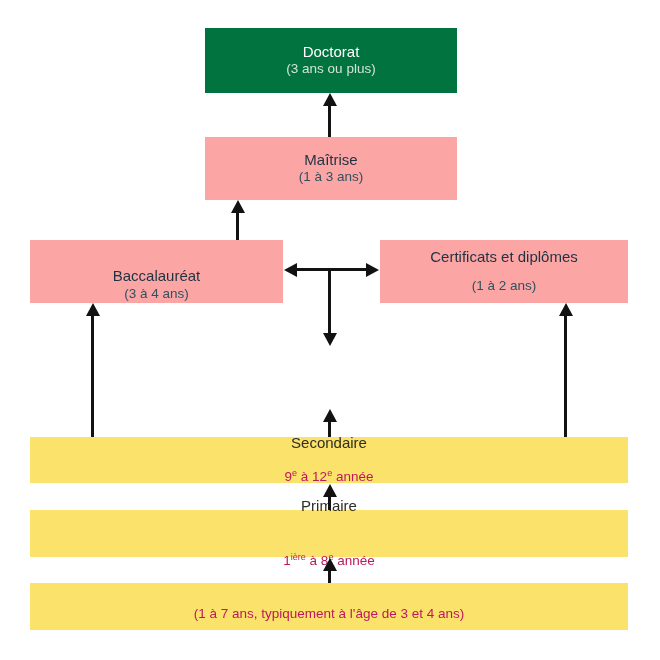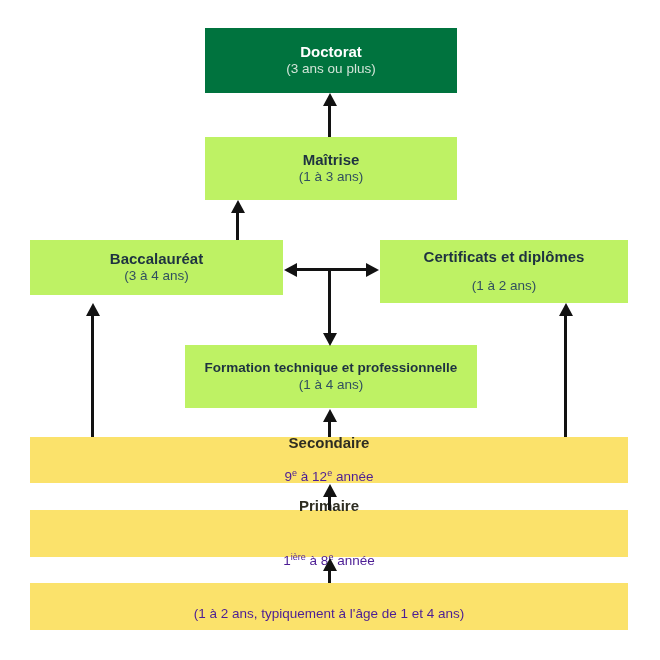--- a/index.html
+++ b/index.html
@@ -5,35 +5,35 @@
   html,body{margin:0;padding:0;background:#ffffff;}
   .canvas{
     position:relative;width:660px;height:660px;background:#ffffff;
     font-family:"Liberation Sans", sans-serif;overflow:hidden;
   }
   .node{
     position:absolute;display:flex;flex-direction:column;
     align-items:center;justify-content:center;text-align:center;
     line-height:1.25;
   }
-  .node .t{font-weight:700;font-size:15px;white-space:nowrap;}
+  .node .t{font-weight:400;font-size:15px;white-space:nowrap;}
   .node .s{font-size:13.5px;white-space:nowrap;}
   .green{background:#00733E;}
   .green .t{color:#ffffff;}
   .green .s{color:#d2e4d8;}
-  .blue{background:#bef264;}
+  .blue{background:#fca5a5;}
   .blue .t{color:#1e3240;}
   .blue .s{color:#31505f;}
   .yellow{background:#FBE26B;}
   .yellow .t{color:#2e2d22;}
-  .yellow .s{color:#4c1d95;margin-top:16px;}
+  .yellow .s{color:#be185d;margin-top:16px;}
 
   .doctorat{left:205px;top:28px;width:252px;height:65px;}
   .maitrise{left:205px;top:137px;width:252px;height:63px;}
-  .bacc{left:30px;top:240px;width:253px;height:55px;}
+  .bacc{left:30px;top:240px;width:253px;height:63px;justify-content:flex-end;}
   .cert{left:380px;top:240px;width:248px;height:63px;gap:12px;}
   .formation{left:185px;top:345px;width:292px;height:63px;}
   .formation .t{font-size:13.5px;}
   .secondaire{left:30px;top:437px;width:598px;height:46px;text-align:right;}
   .primaire{left:30px;top:510px;width:598px;height:47px;gap:22px;}
   .premat{left:30px;top:583px;width:598px;height:47px;}
 
   sup{font-size:9px;line-height:0;vertical-align:super;}
 
   .shaft-v{position:absolute;width:3px;background:#121212;}
@@ -62,37 +62,33 @@
   <div class="node blue bacc">
     <div class="t">Baccalauréat</div>
     <div class="s">(3 à 4 ans)</div>
   </div>
 
   <div class="node blue cert">
     <div class="t">Certificats et diplômes</div>
     <div class="s">(1 à 2 ans)</div>
   </div>
 
-  <div class="node blue formation">
-    <div class="t">Formation technique et professionnelle</div>
-    <div class="s">(1 à 4 ans)</div>
-  </div>
 
   <div class="node yellow secondaire">
     <div class="t">Secondaire</div>
     <div class="s"><span>9</span><sup>e</sup><span> à </span><span>12</span><sup>e</sup><span> année</span></div>
   </div>
 
   <div class="node yellow primaire">
     <div class="t">Primaire</div>
     <div class="s"><span>1</span><sup>ière</sup><span> à </span><span>8</span><sup>e</sup><span> année</span></div>
   </div>
 
   <div class="node yellow premat">
-    <div class="s">(1 à 2 ans, typiquement à l'âge de 1 et 4 ans)</div>
+    <div class="s">(1 à 7 ans, typiquement à l'âge de 3 et 4 ans)</div>
   </div>
 
   <div class="head up" style="left:323px;top:93px;"></div>
   <div class="shaft-v" style="left:328px;top:104px;height:33px;"></div>
 
   <div class="head up" style="left:231px;top:200px;"></div>
   <div class="shaft-v" style="left:236px;top:211px;height:29px;"></div>
 
   <div class="head left" style="left:284px;top:263px;"></div>
   <div class="shaft-h" style="left:296px;top:268px;width:71px;"></div>

